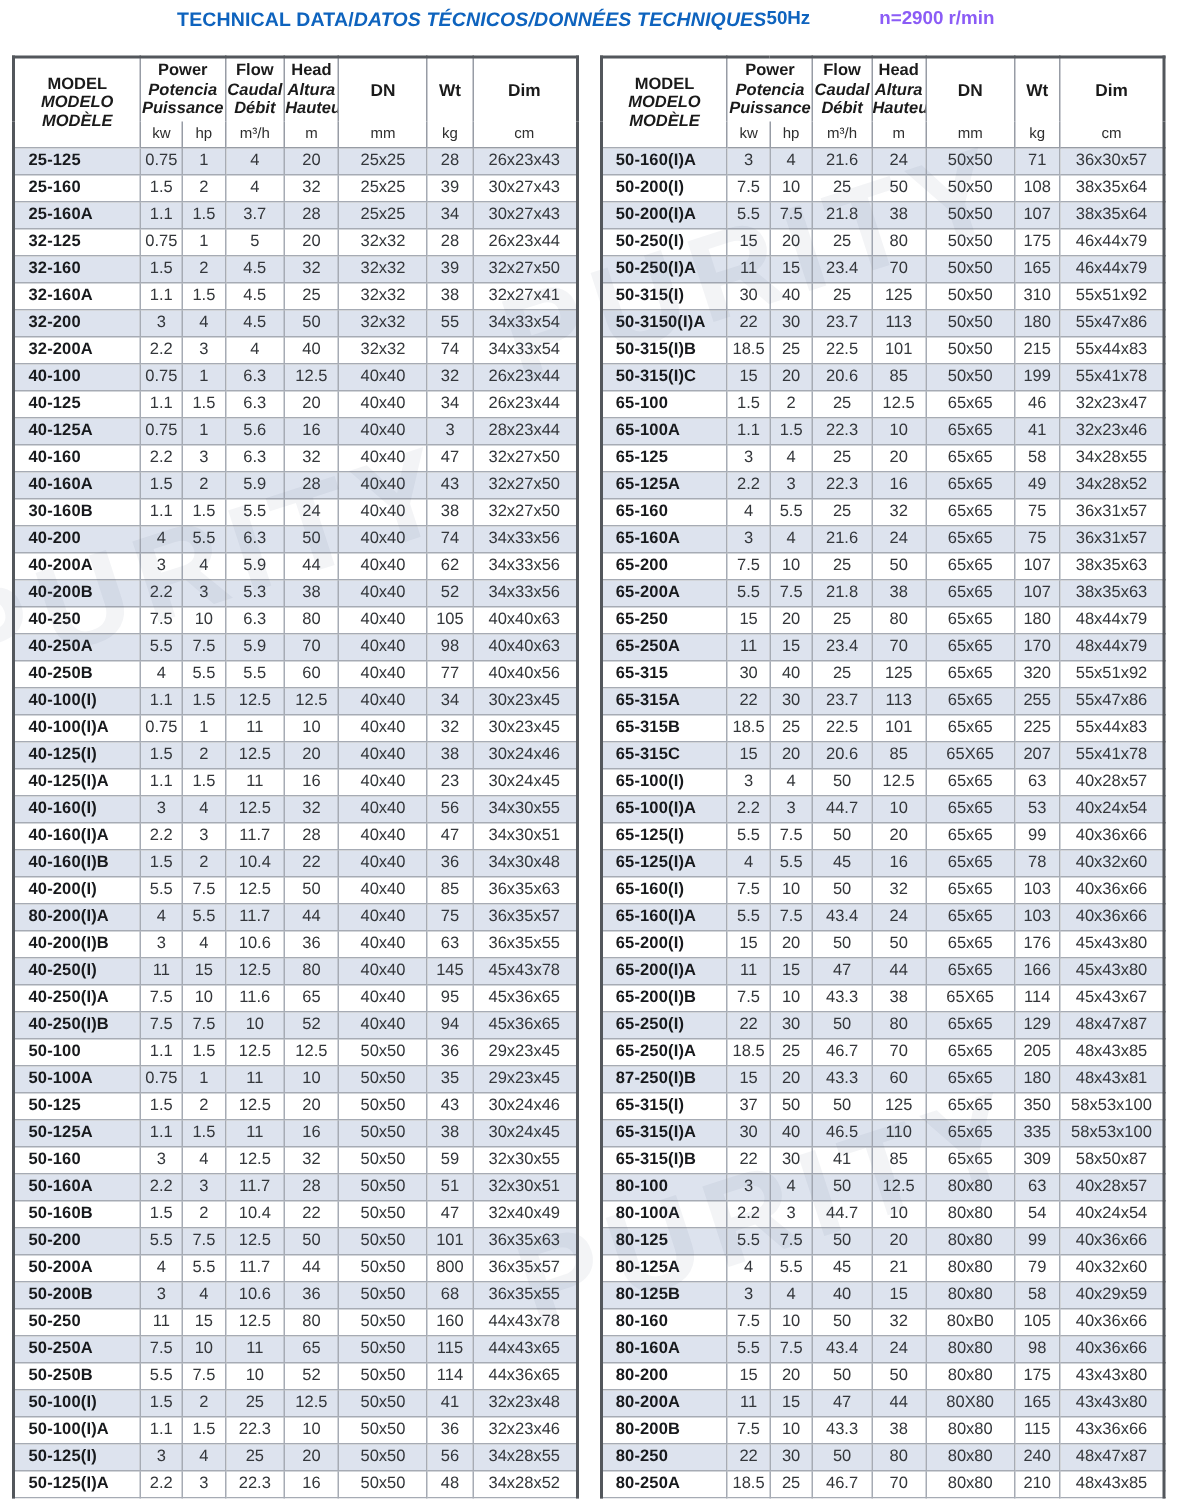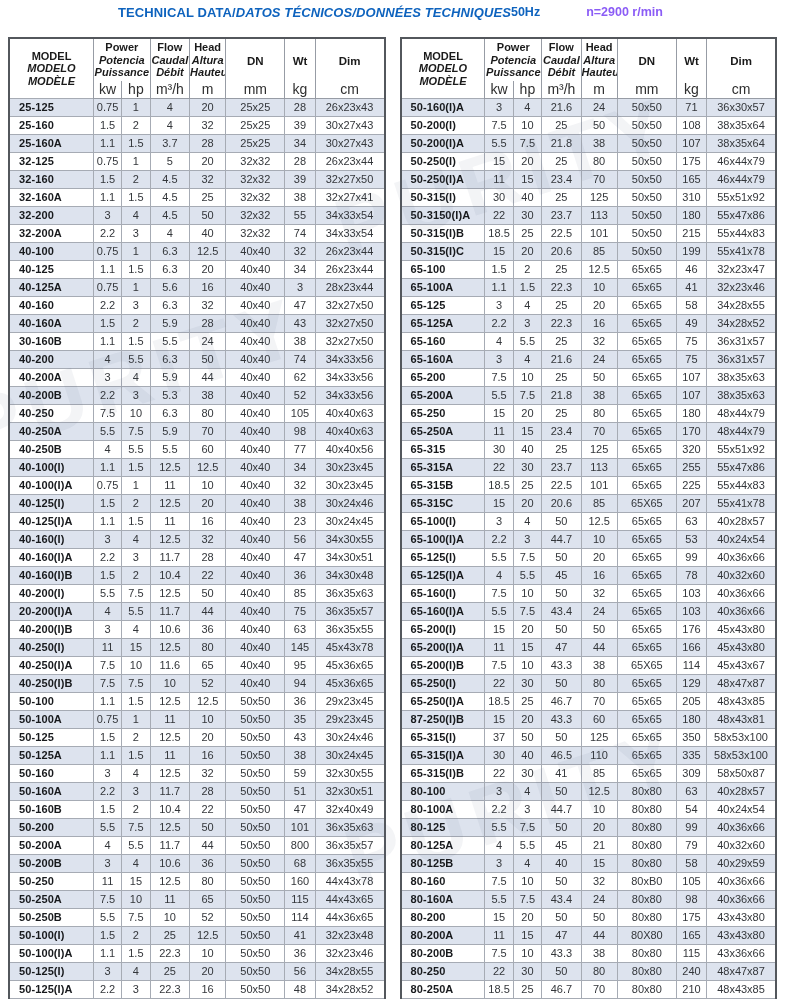--- a/index.html
+++ b/index.html
@@ -32,21 +32,21 @@
   .tables-wrap { display: flex; gap: 14px; margin-top: 4px; position: relative; z-index: 2; }
   .table-section { flex: 1 1 0; }
   table {
     width: 100%; border-collapse: collapse; table-layout: fixed;
     border: 2px solid #53575c;
   }
   th, td { border: 1px solid #979ca5; overflow: hidden; white-space: nowrap; }
   
   thead th { background: #ffffff; text-align: center; vertical-align: middle; }
   thead tr.labels th { border-bottom: none; height: 43px; }
-  thead tr.units  th { border-top: none; height: 17px; font-weight: normal; font-size: 14px; color: #2e2e2e; }
+  thead tr.units  th { border-top: none; height: 17px; font-weight: normal; font-size: 10px; color: #2e2e2e; }
   .hcell { display: flex; flex-direction: column; justify-content: center; line-height: 12.5px; }
   .hl { font-size: 11px; font-weight: bold; color: #1a1a1a; }
   .hl.it { font-style: italic; }
   .big-label { font-size: 11.5px; font-weight: bold; color: #1a1a1a; }
   
   tbody td {
     height: 17.6px; font-size: 11px; color: #33363a;
     text-align: center; vertical-align: middle; line-height: 17px;
     border-color: #a6abb4;
   }
@@ -402,21 +402,21 @@
             <td class="model">40-200(I)</td>
             <td>5.5</td>
             <td>7.5</td>
             <td>12.5</td>
             <td>50</td>
             <td>40x40</td>
             <td>85</td>
             <td>36x35x63</td>
           </tr>
           <tr>
-            <td class="model">20-200(I)A</td>
+            <td class="model">80-200(I)A</td>
             <td>4</td>
             <td>5.5</td>
             <td>11.7</td>
             <td>44</td>
             <td>40x40</td>
             <td>75</td>
             <td>36x35x57</td>
           </tr>
           <tr>
             <td class="model">40-200(I)B</td>

